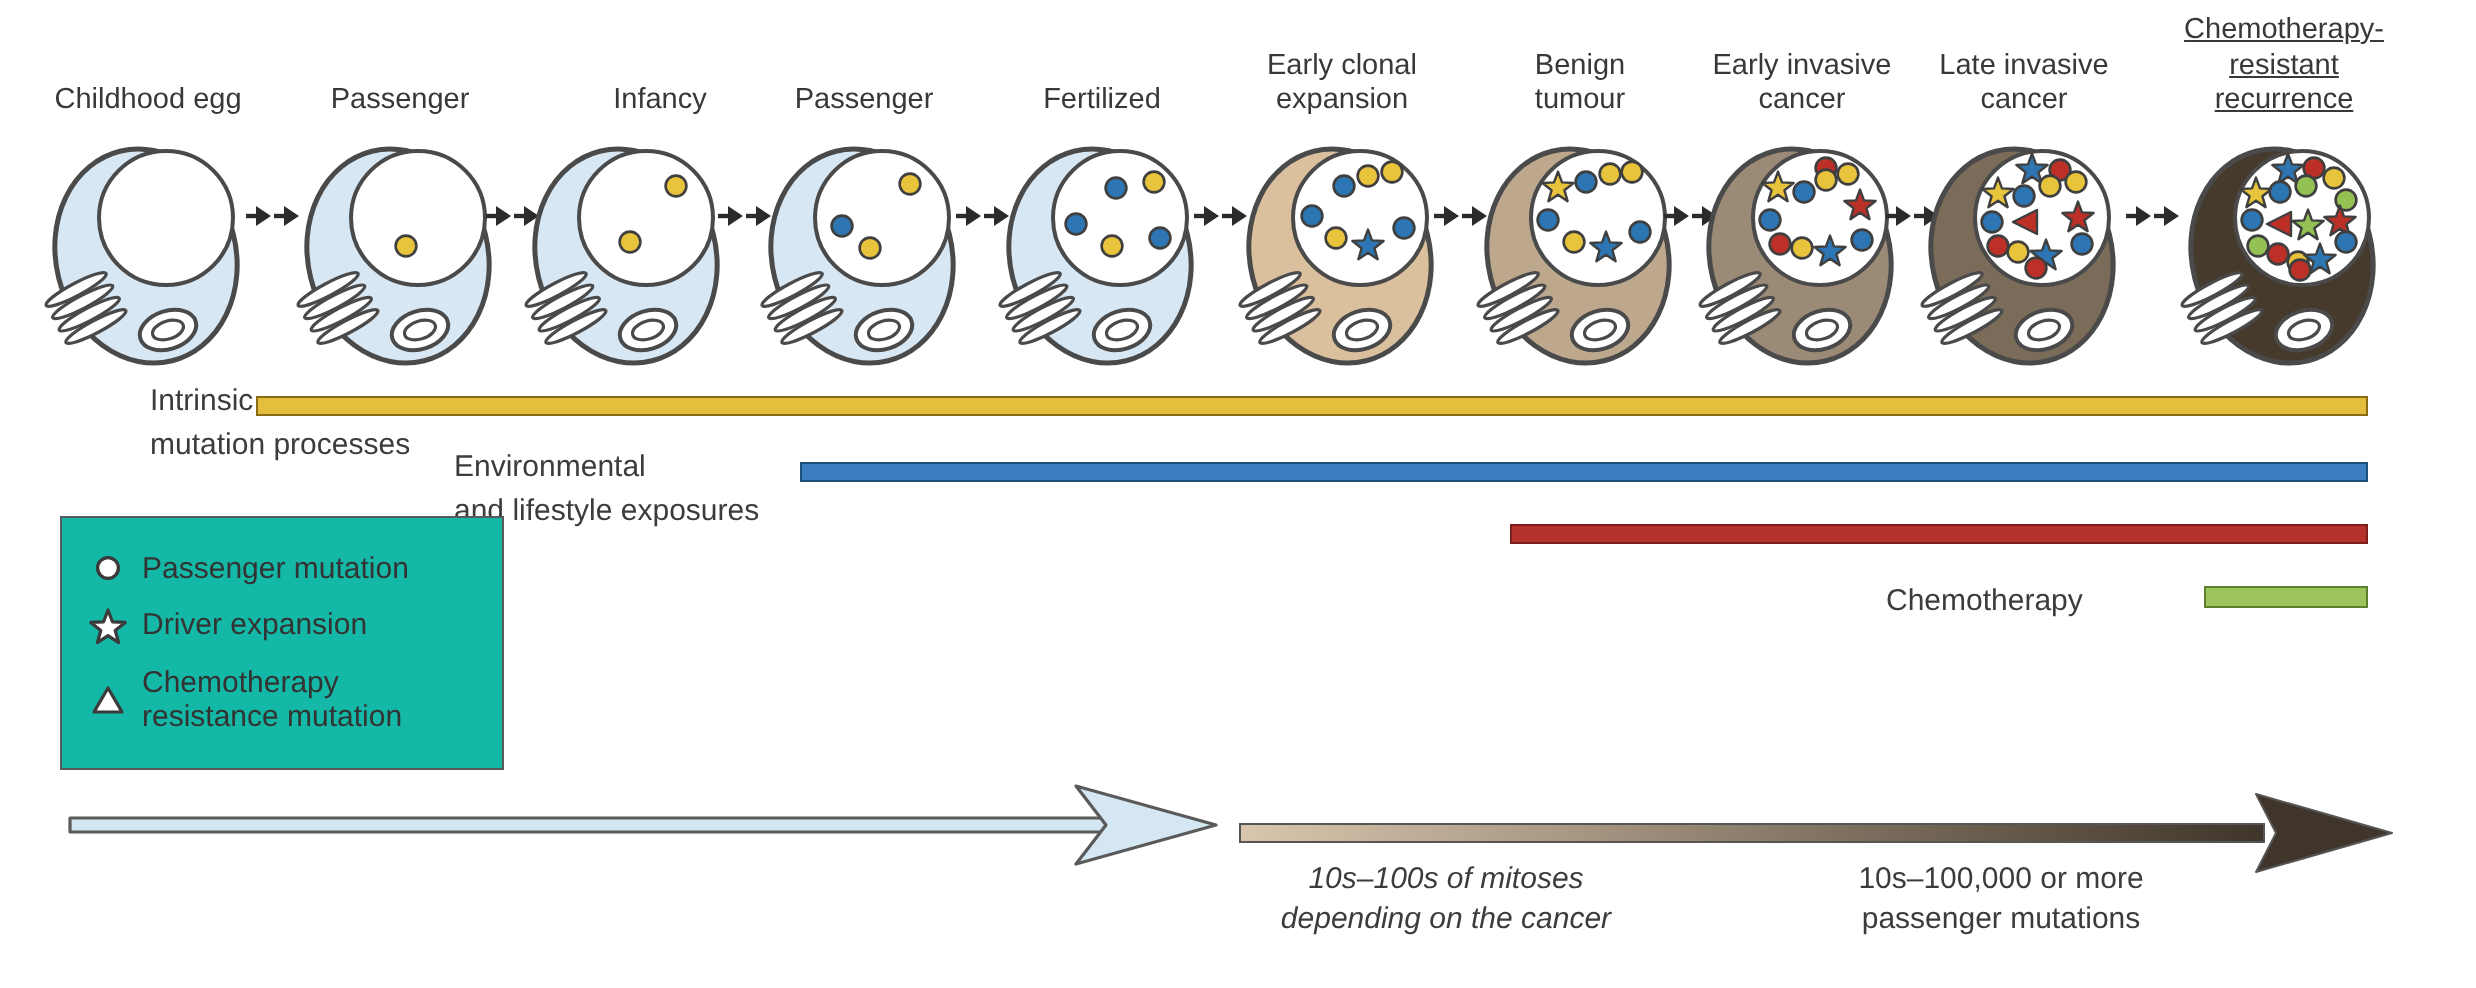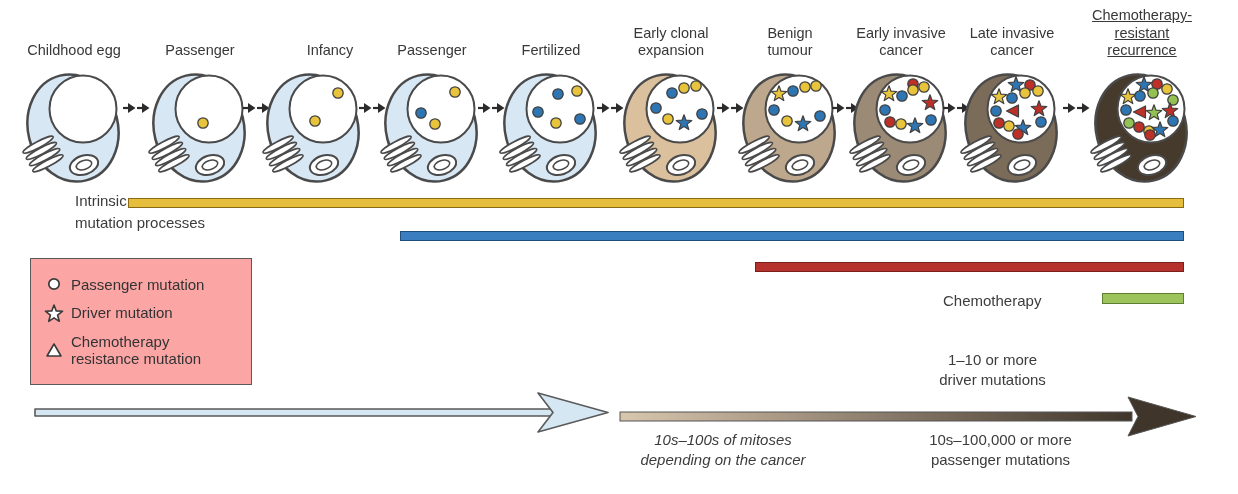--- a/index.html
+++ b/index.html
@@ -22,21 +22,21 @@
   #bar-mutator{left:755px;top:262px;width:427px;}
   #bar-chemo{left:1102px;top:293px;width:80px;height:9px;}
   .bar-label{position:absolute;font-size:15px;line-height:1.45;color:#3c3c3c;}
   #label-intrinsic{left:43px;top:190px;margin-left:32px;}
   #label-environmental{left:227px;top:223px;}
   #label-mutator{left:684px;top:254px;}
   #label-chemo{left:943px;top:290px;}
   
   #legend{
     position:absolute;left:30px;top:258px;width:222px;height:127px;
-    border:1.5px solid #5a5a5a;background:#fca5a5;box-sizing:border-box;
+    border:1.5px solid #5a5a5a;background:#14b8a6;box-sizing:border-box;
     display:flex;flex-direction:column;justify-content:center;gap:9px;padding:8px 6px;
   }
   .legend-row{display:flex;align-items:center;}
   .legend-icon{width:34px;display:flex;justify-content:center;flex:0 0 34px;}
   .legend-text{font-size:15px;line-height:1.15;color:#333;}
   
   .tl-svg{position:absolute;}
   #arrow-organ{left:30px;top:390px;width:585px;height:46px;}
   #arrow-cancer{left:618px;top:392px;width:582px;height:48px;}
   .caption{position:absolute;font-size:15px;line-height:1.35;text-align:center;color:#3c3c3c;}
@@ -321,20 +321,21 @@
         <circle cx="63" cy="69" r="5.2" fill="#E8C33C" stroke="#3f3f3f" stroke-width="1.3"></circle>
         <path d="M74.0,59.8L76.0,65.2L81.8,65.5L77.2,69.1L78.8,74.6L74.0,71.4L69.2,74.6L70.8,69.1L66.2,65.5L72.0,65.2Z" fill="#2D76B3" stroke="#3f3f3f" stroke-width="1.2" stroke-linejoin="round"></path>
         <circle cx="87" cy="59" r="5.2" fill="#2D76B3" stroke="#3f3f3f" stroke-width="1.3"></circle>
         <circle cx="64" cy="73" r="5.2" fill="#BC3028" stroke="#3f3f3f" stroke-width="1.3"></circle>
       </svg>
     </div>
 
   <div class="bar-label" id="label-intrinsic">Intrinsic<br>mutation processes</div>
   <div class="bar" id="bar-intrinsic" style="background: rgb(229, 190, 61); border-color: rgb(138, 107, 21);"></div>
 
+  <div class="bar-label" id="label-environmental">Environmental<br>and lifestyle exposures</div>
   <div class="bar" id="bar-environmental" style="background: rgb(59, 126, 191); border-color: rgb(30, 79, 124);"></div>
 
   <div class="bar" id="bar-mutator" style="background: rgb(181, 49, 43); border-color: rgb(124, 31, 26);"></div>
 
   <div class="bar-label" id="label-chemo">Chemotherapy</div>
   <div class="bar" id="bar-chemo" style="background: rgb(157, 196, 92); border-color: rgb(95, 127, 48);"></div>
 
   <div id="legend">
     <div class="legend-row">
       <span class="legend-icon">
@@ -343,21 +344,21 @@
           </svg>
       </span>
       <span class="legend-text">Passenger mutation</span>
     </div>
     <div class="legend-row">
       <span class="legend-icon">
         <svg width="22" height="22" viewBox="0 0 22 22">
             <path id="legend-star" fill="#ffffff" stroke="#3a3a3a" stroke-width="1.6" stroke-linejoin="round" d="M11.0,3.0L13.2,8.9L19.6,9.2L14.6,13.2L16.3,19.3L11.0,15.8L5.7,19.3L7.4,13.2L2.4,9.2L8.8,8.9Z"></path>
           </svg>
       </span>
-      <span class="legend-text">Driver mutation</span>
+      <span class="legend-text">Driver expansion</span>
     </div>
     <div class="legend-row">
       <span class="legend-icon">
         <svg width="18" height="16" viewBox="0 0 18 16">
             <polygon points="9,2 16,14 2,14" fill="#ffffff" stroke="#3a3a3a" stroke-width="1.6" stroke-linejoin="round"></polygon>
           </svg>
       </span>
       <span class="legend-text">Chemotherapy<br>resistance mutation</span>
     </div>
   </div>
@@ -370,17 +371,16 @@
   <svg class="tl-svg" id="arrow-cancer" viewBox="0 0 582 48">
     <defs>
       <linearGradient id="cancer-grad" x1="0" y1="0" x2="1" y2="0">
         <stop id="grad-start" offset="0" stop-color="#D9C6AE"></stop>
         <stop id="grad-end" offset="1" stop-color="#3F352A"></stop>
       </linearGradient>
     </defs>
     <rect id="cancer-shaft" x="2" y="20" width="512" height="9" fill="url(#cancer-grad)" stroke="#555555"></rect>
     <polygon id="cancer-head" points="510,5 578,24.5 510,44 520,24.5" fill="#3F352A" stroke="#555555" stroke-linejoin="round"></polygon>
   </svg>
-  <div class="caption" id="caption-driver">1–10 or more<br>driver mutations</div>
   <div class="caption" id="caption-cancer">10s–100s of mitoses<br>depending on the cancer</div>
   <div class="caption" id="caption-passenger">10s–100,000 or more<br>passenger mutations</div>
 
 </div>
 
 </body></html>

